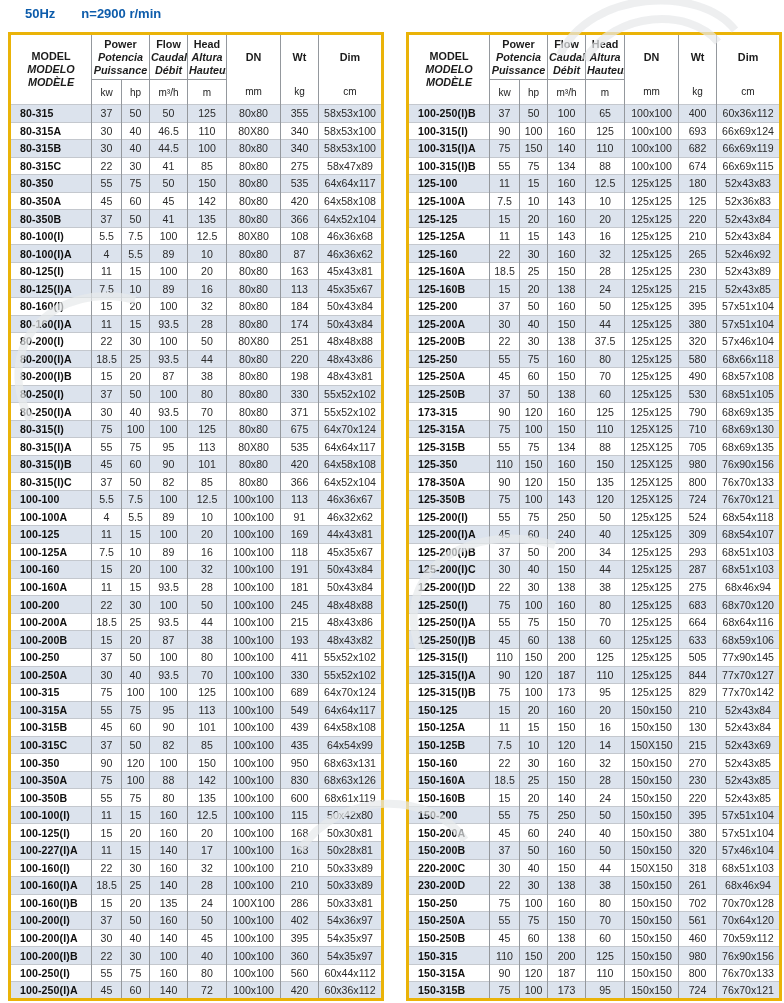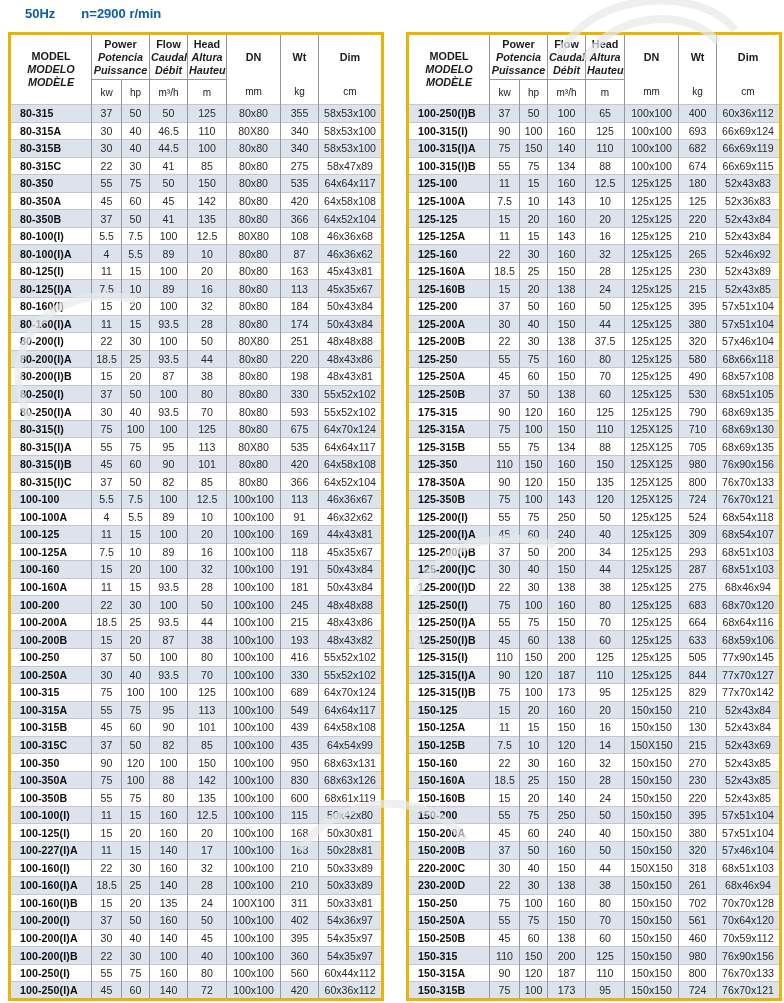--- a/index.html
+++ b/index.html
@@ -291,21 +291,21 @@
             <td>330</td>
             <td>55x52x102</td>
           </tr>
           <tr>
             <td class="model">80-250(I)A</td>
             <td>30</td>
             <td>40</td>
             <td>93.5</td>
             <td>70</td>
             <td>80x80</td>
-            <td>593</td>
+            <td>371</td>
             <td>55x52x102</td>
           </tr>
           <tr>
             <td class="model">80-315(I)</td>
             <td>75</td>
             <td>100</td>
             <td>100</td>
             <td>125</td>
             <td>80x80</td>
             <td>675</td>
@@ -431,21 +431,21 @@
             <td>193</td>
             <td>48x43x82</td>
           </tr>
           <tr>
             <td class="model">100-250</td>
             <td>37</td>
             <td>50</td>
             <td>100</td>
             <td>80</td>
             <td>100x100</td>
-            <td>416</td>
+            <td>411</td>
             <td>55x52x102</td>
           </tr>
           <tr>
             <td class="model">100-250A</td>
             <td>30</td>
             <td>40</td>
             <td>93.5</td>
             <td>70</td>
             <td>100x100</td>
             <td>330</td>
@@ -571,21 +571,21 @@
             <td>210</td>
             <td>50x33x89</td>
           </tr>
           <tr>
             <td class="model">100-160(I)B</td>
             <td>15</td>
             <td>20</td>
             <td>135</td>
             <td>24</td>
             <td>100X100</td>
-            <td>311</td>
+            <td>286</td>
             <td>50x33x81</td>
           </tr>
           <tr>
             <td class="model">100-200(I)</td>
             <td>37</td>
             <td>50</td>
             <td>160</td>
             <td>50</td>
             <td>100x100</td>
             <td>402</td>
@@ -852,21 +852,21 @@
             <td class="model">125-250B</td>
             <td>37</td>
             <td>50</td>
             <td>138</td>
             <td>60</td>
             <td>125x125</td>
             <td>530</td>
             <td>68x51x105</td>
           </tr>
           <tr>
-            <td class="model">175-315</td>
+            <td class="model">173-315</td>
             <td>90</td>
             <td>120</td>
             <td>160</td>
             <td>125</td>
             <td>125x125</td>
             <td>790</td>
             <td>68x69x135</td>
           </tr>
           <tr>
             <td class="model">125-315A</td>

